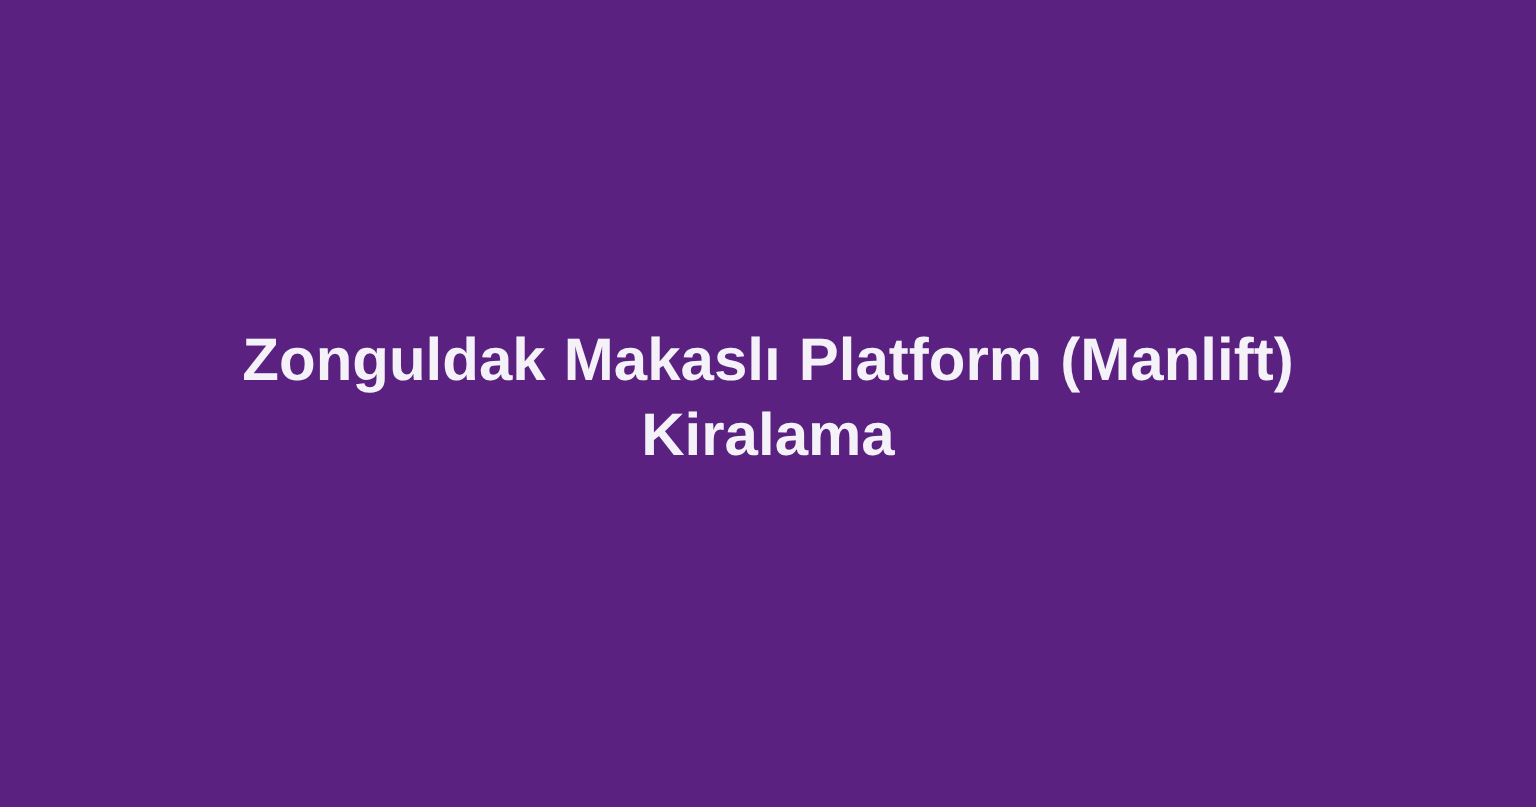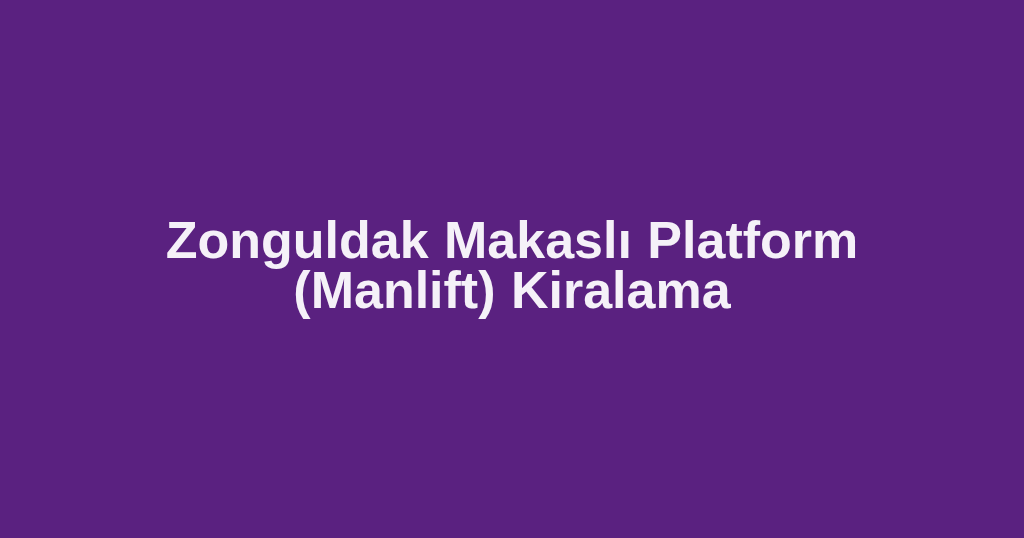--- a/index.html
+++ b/index.html
@@ -30,21 +30,21 @@
     margin: 0 auto;
     
     transform: translateY(-4px);
     text-align: center;
   }
 
   #page-title {
     margin: 0;
     padding: 0;
     font-family: "Liberation Sans", sans-serif;
-    font-size: 52px;
+    font-size: 40px;
     font-weight: bold;
     line-height: 50px;
     letter-spacing: 0px;
     color: #f5f1f8;
     text-align: center;
     white-space: normal;
     word-spacing: 1px;
   }
 </style>
 </head>

